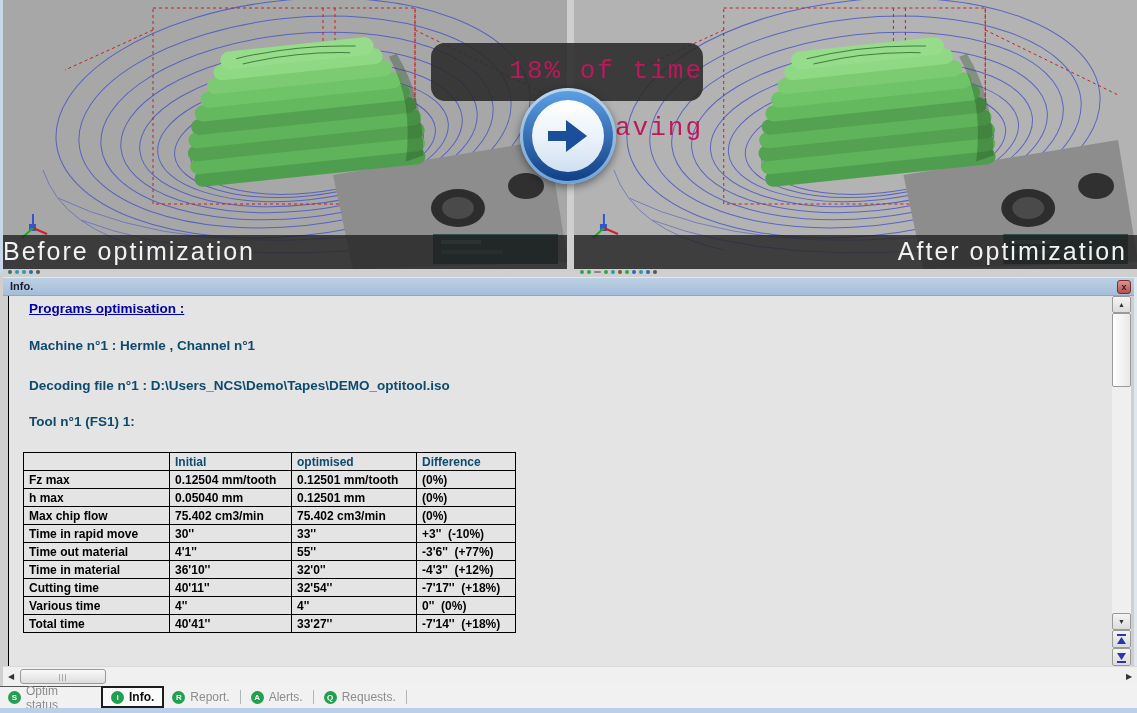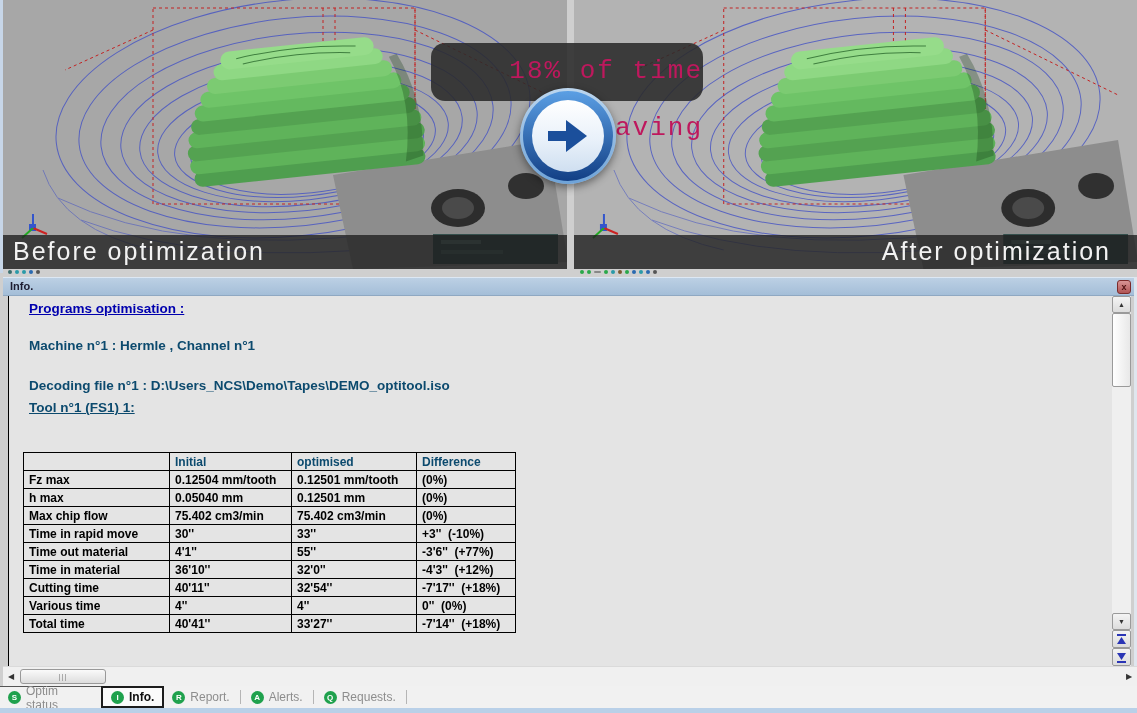--- a/index.html
+++ b/index.html
@@ -13,22 +13,22 @@
   #vp-before { left:3px; width:564px; background:#a7a7a7; }
   #vp-after  { left:574px; width:563px; background:#b3b3b3; }
   .vp-frame-left { position:absolute; left:0; top:0; width:3px; height:273px; background:#c7d6e8; }
   .vp-gap { position:absolute; left:567px; top:0; width:7px; height:273px; background:#cfcfcf; }
   .vp-scene { position:absolute; inset:0; width:100%; height:100%; }
   .vp-label-bar {
     position:absolute; left:0; right:0; top:235px; height:34px;
     background:rgba(30,30,30,0.78); color:#f2f2f2;
     font-size:25px; letter-spacing:2px; line-height:33px; font-weight:400;
   }
-  #vp-before .vp-label-bar { padding-left:10px; }
-  #vp-after  .vp-label-bar { text-align:right; padding-right:26px; }
+  #vp-before .vp-label-bar { }
+  #vp-after  .vp-label-bar { text-align:right; padding-right:10px; }
   .dots-strip { position:absolute; top:268px; height:8px; display:flex; gap:3px; align-items:center; }
   #dots-before { left:8px; }
   #dots-after  { left:580px; }
   .dot { width:4px; height:4px; border-radius:50%; display:inline-block; }
   
   #saving-banner {
     position:absolute; left:431px; top:43px; width:272px; height:58px;
     background:rgba(42,42,42,0.88); border-radius:14px; z-index:5;
     color:#be185d; font-size:26px; letter-spacing:2px; text-align:right; line-height:57px;font-family:Liberation Mono, monospace;
   }
@@ -66,21 +66,21 @@
     position:absolute; left:8px; top:296px; width:1104px; height:370px;
     background:#e4e4e4; border-left:1px solid #000000;
   }
   .blue-heading {
     position:absolute; left:20px; top:5px;
     font-size:13.5px; font-weight:bold; color:#0000ae; text-decoration:underline;
   }
   .blue-line { position:absolute; left:20px; font-size:13.5px; font-weight:bold; color:#0c4a6e; }
   #line-machine { top:42px; }
   #line-decoding { top:82px; }
-  #line-tool { top:104px;text-decoration:underline; }
+  #line-tool { top:118px; }
   
   #opt-table {
     position:absolute; left:14px; top:156px;
     border-collapse:collapse; font-size:12px; font-weight:bold; color:#000;
     background:#e4e4e4;
   }
   #opt-table td, #opt-table th {
     border:1px solid #000; height:18px; padding:0 5px;
     text-align:left; white-space:pre; font-weight:bold;
   }

